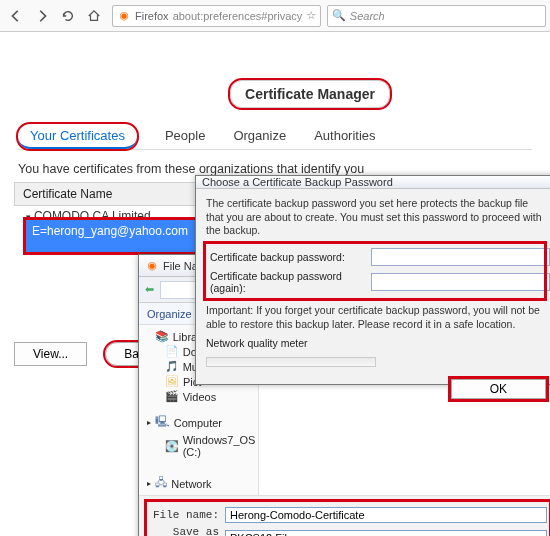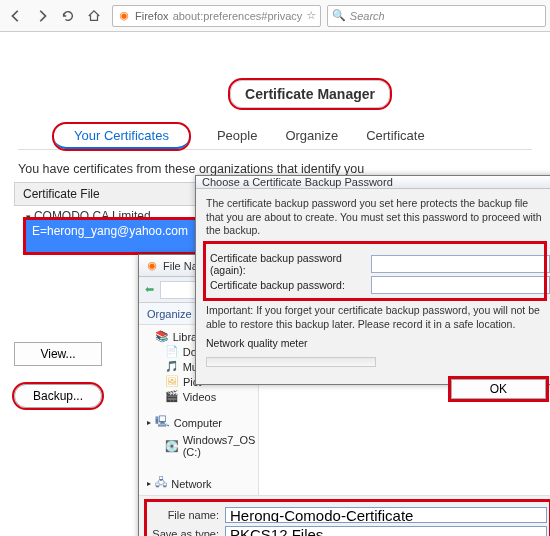--- a/index.html
+++ b/index.html
@@ -26,36 +26,36 @@
   .cert-table { position:absolute; top:150px; left:14px; width:480px; }
   .cert-head { display:flex; background:#f0f0f0; border:1px solid #d0d0d0; font-size:12px; }
   .cert-head .col { padding:4px 8px; border-right:1px solid #d0d0d0; }
   .cert-head .col:first-child { flex:0 0 200px; }
   .cert-row-group { padding:3px 4px 3px 12px; font-size:12px; color:#333; }
   .cert-row { display:flex; align-items:center; height:20px; }
   .cert-sel { background:#3a86ff; color:#fff; padding:2px 6px; display:flex; width:260px; }
   .cert-sel .c1 { flex:0 0 170px; }
   .cert-sel .c2 { }
 
-  .bottom-btns { position:absolute; top:310px; left:14px; display:flex; gap:18px;flex-direction:column; }
+  .bottom-btns { position:absolute; top:310px; left:14px; display:flex; gap:18px; }
   .winbtn { background:#fdfdfd; border:1px solid #aaa; padding:4px 18px; font-size:12px; }
 
   
   .filedlg { position:absolute; left:138px; top:222px; width:420px; height:314px; background:#fff; border:1px solid #7a7a7a; box-shadow:0 0 6px rgba(0,0,0,.3); font-size:11px;}
   .filedlg .titlebar { height:22px; background:linear-gradient(#fff,#e9edf4); border-bottom:1px solid #c4c4c4; display:flex; align-items:center; padding:0 6px; gap:4px; color:#333;}
   .filedlg .pathbar { height:26px; background:#eef1f6; border-bottom:1px solid #d0d0d0; display:flex; align-items:center; padding:0 6px; gap:6px;}
   .filedlg .menubar { height:22px; background:#f4f7fb; border-bottom:1px solid #dadde2; display:flex; align-items:center; padding:0 8px; gap:10px; color:#2d4e8b; font-size:11px;}
   .filedlg .body { display:flex; height:170px; }
   .filedlg .side { width:120px; background:#fafafa; border-right:1px solid #e0e0e0; padding:4px 4px; overflow:hidden;}
   .filedlg .side .item { display:flex; align-items:center; gap:4px; padding:1px 4px 1px 12px; color:#2a2a2a;}
   .filedlg .main { flex:1; background:#fff; }
   .filedlg .footer { padding:6px 8px 8px; border-top:1px solid #e0e0e0; background:#f2f2f2;}
   .filedlg .frow { display:flex; align-items:center; gap:6px; margin:3px 0;}
-  .filedlg .frow label { width:70px; text-align:right; font-size:11px; color:#333;}
-  .filedlg .txt { flex:1; height:16px; border:1px solid #7e9ec9; background:#fff; padding:0 4px; font-size:15px;}
+  .filedlg .frow label { width:70px; text-align:right; font-size:11px; color:#333;font-family:Liberation Mono, monospace;}
+  .filedlg .txt { flex:1; height:16px; border:1px solid #7e9ec9; background:#fff; padding:0 4px; font-size:11px;}
 
   
   .pwdlg { position:absolute; left:195px; top:143px; width:360px; height:210px; background:#f2f2f2; border:1px solid #7a7a7a; box-shadow:0 0 6px rgba(0,0,0,.3); font-size:11px; display:flex; flex-direction:column;}
   .pwdlg .titlebar { height:20px; background:linear-gradient(#fff,#e6eaf2); border-bottom:1px solid #c4c4c4; display:flex; align-items:center; padding:0 6px; color:#333; font-size:11px;}
   .pwdlg .content { padding:8px 10px; background:#f2f2f2; flex:1; display:flex; flex-direction:column; gap:6px;}
   .pwdlg .desc { font-size:10.5px; color:#333; line-height:1.3; }
   .pwdlg .field { display:flex; align-items:center; gap:6px; }
   .pwdlg .field label { flex: 0 0 155px; font-size:10.5px; }
   .pwdlg .field input { flex:1; height:18px; border:1px solid #9aaccd; background:#fff; }
   .pwdlg .meter { height:10px; background:linear-gradient(#e9e9e9,#f7f7f7); border:1px solid #ccc; margin-top:2px; width:170px;}
@@ -102,31 +102,31 @@
     <span>🔍</span>
     <span style="font-style:italic;text-align:center;">Search</span>
   </div>
 </div>
 
 <div class="page">
 
   <div class="cm-header hl">Certificate Manager</div>
 
   <div class="tabs">
-    <div class="tab active hl" style="padding:4px 20px;margin-left:36px;">Your Certificates</div>
+    <div class="tab active hl" style="padding:4px 12px;">Your Certificates</div>
     <div class="tab">People</div>
     <div class="tab">Organize</div>
-    <div class="tab">Certificate</div>
+    <div class="tab">Authorities</div>
   </div>
 
   <div class="intro">You have certificates from these organizations that identify you</div>
 
   <div class="cert-table">
     <div class="cert-head">
-      <div class="col">Certificate File</div>
+      <div class="col">Certificate Name</div>
       <div class="col">Se</div>
     </div>
     <div class="cert-row-group">
       <span style="font-size:9px;">▾</span>
       <span>COMODO CA Limited</span>
     </div>
     <div class="cert-row" style="margin-left:12px;">
       <div class="cert-sel hl-thick" style="padding:4px 6px 14px;">
         <span class="c1">E=herong_yang@yahoo.com</span>
         <span class="c2">Soft</span>
@@ -206,28 +206,28 @@
       </div>
 
     </div>
   </div>
 
   <div class="pwdlg">
     <div class="titlebar">Choose a Certificate Backup Password</div>
     <div class="content">
       <div class="desc">The certificate backup password you set here protects the backup file that you are about to create. You must set this password to proceed with the backup.</div>
       <div class="hl-thick" style="padding:4px;">
+        <div class="field">
+          <label>Certificate backup password:</label>
+          <input type="password" style="">
+        </div>
         <div class="field" style="margin-top:4px;">
           <label>Certificate backup password (again):</label>
           <input type="password" style="">
         </div>
-        <div class="field">
-          <label>Certificate backup password:</label>
-          <input type="password" style="">
-        </div>
       </div>
       <div class="desc">Important: If you forget your certificate backup password, you will not be able to restore this backup later. Please record it in a safe location.</div>
       <div style="font-size:10.5px;">Network quality meter</div>
       <div class="meter"></div>
     </div>
     <div class="btnrow">
       <button class="winbtn hl-thick" style="padding:2px 38px;">OK</button>
     </div>
   </div>
 

